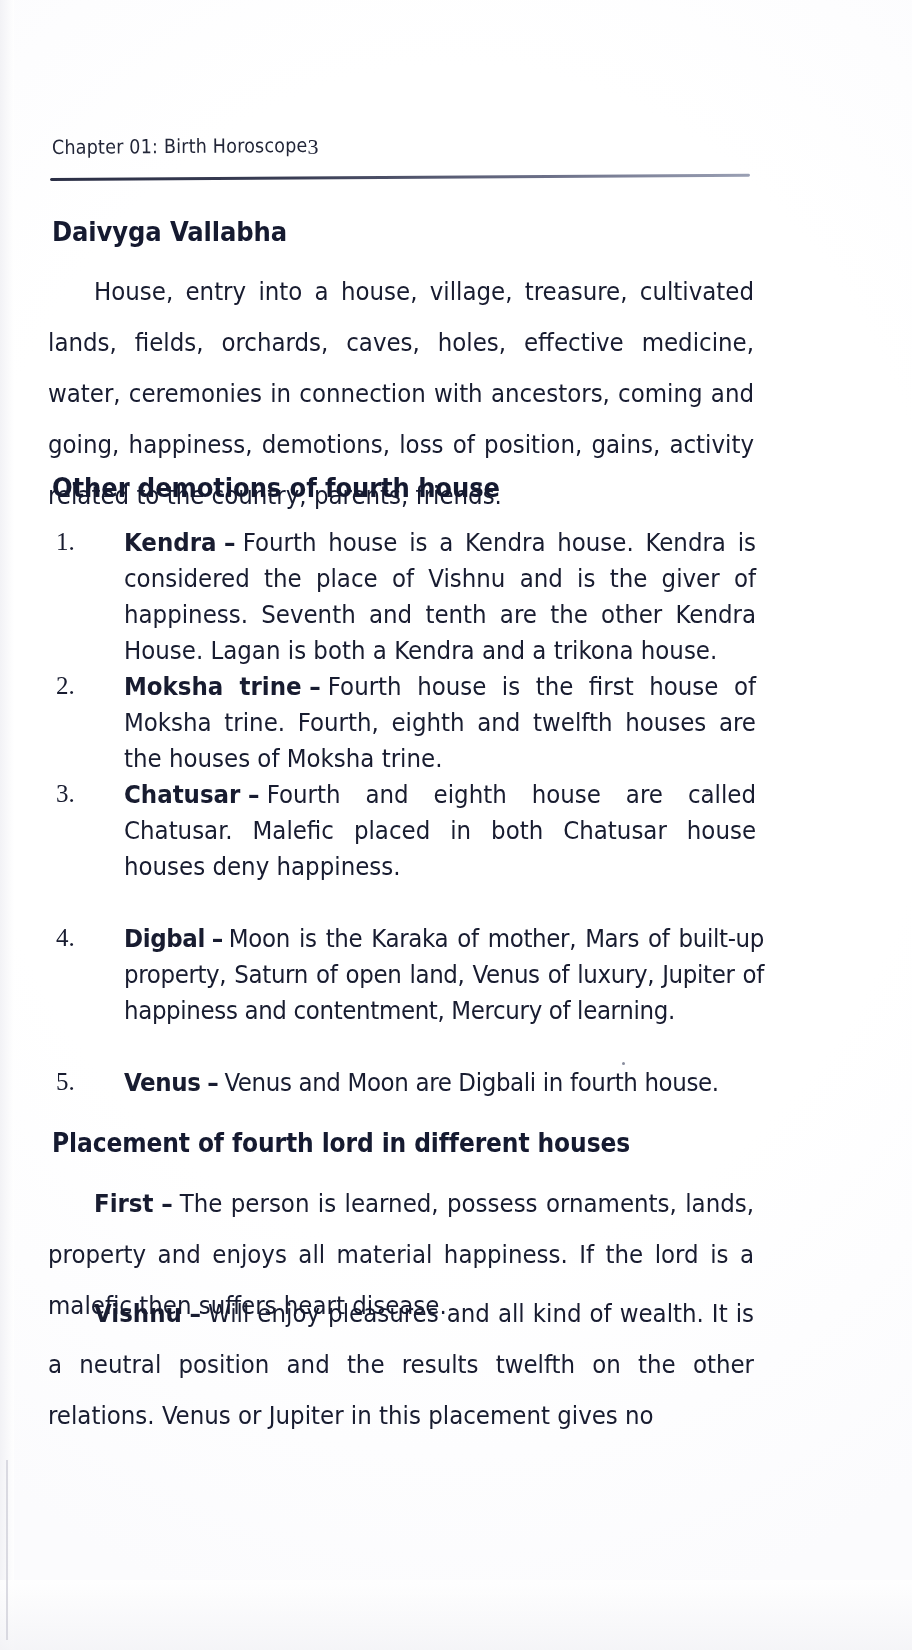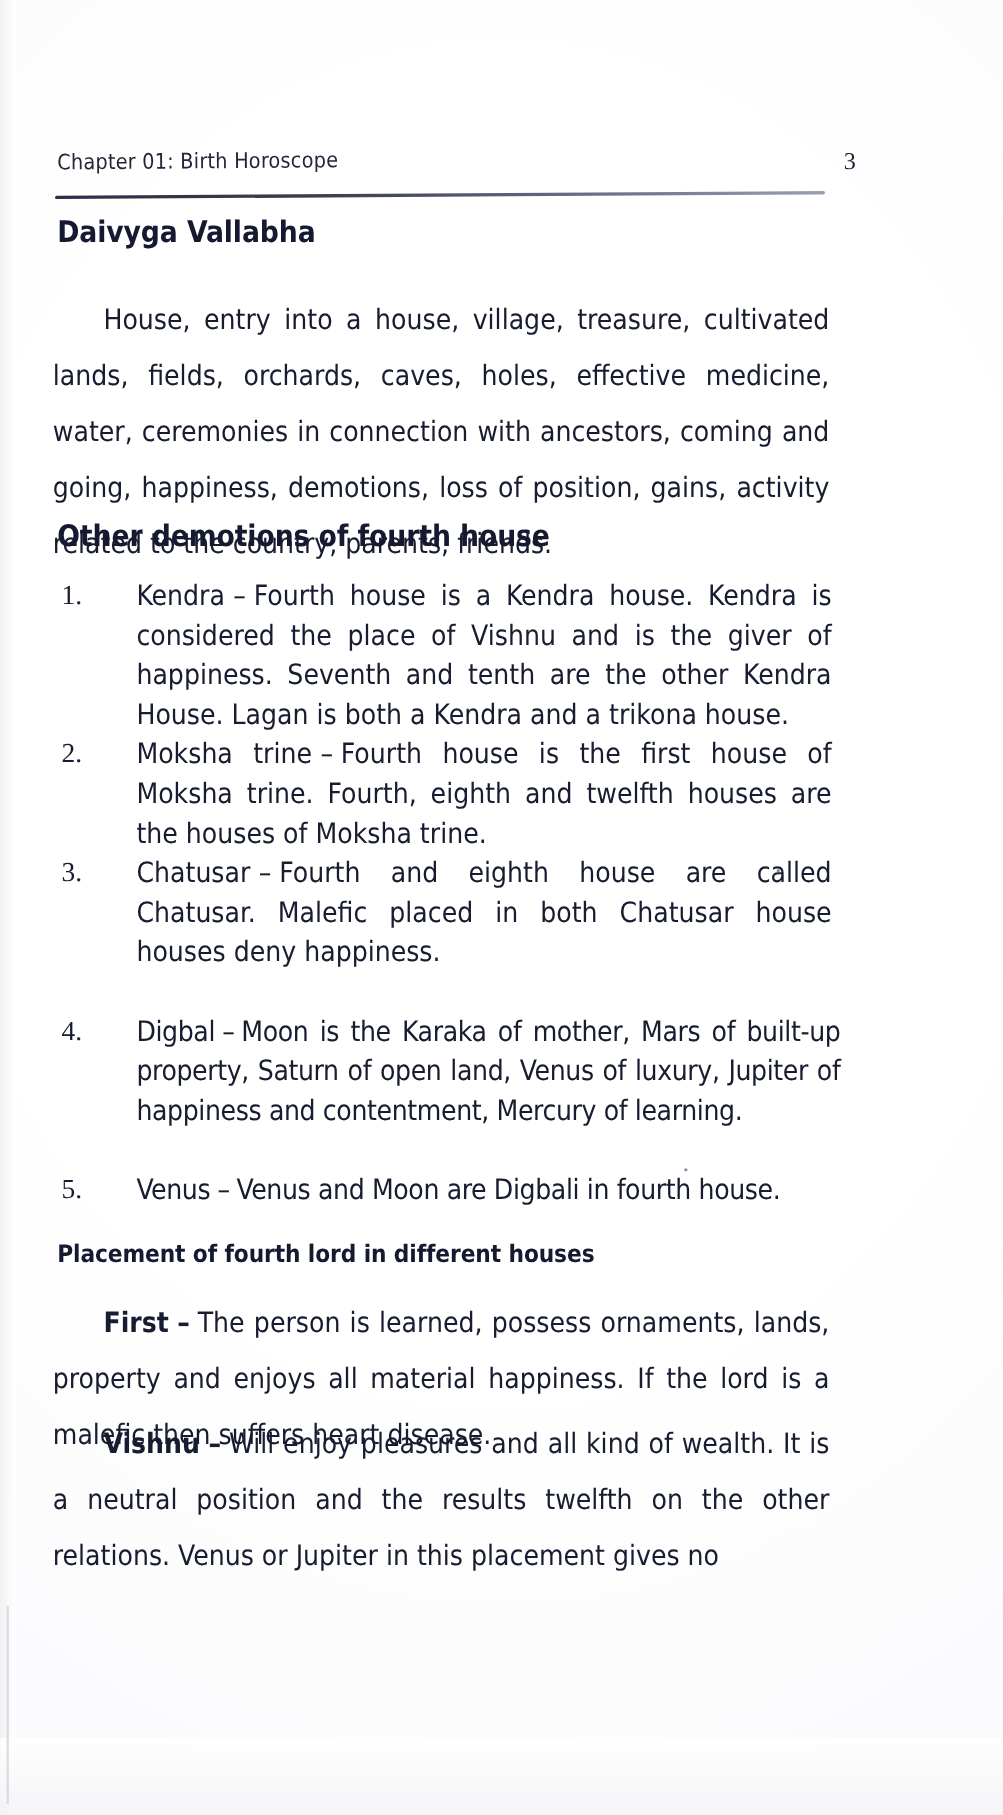--- a/index.html
+++ b/index.html
@@ -55,21 +55,20 @@
   }
 
   
   .runhead {
     position: absolute;
     left: 52px;
     top: 134px;
     width: 726px;
     display: flex;
     align-items: baseline;
-    justify-content: space-between;
   }
   .runhead-title {
     font-size: 19.5px;
     letter-spacing: .2px;
     color: #222638;
     transform: rotate(-0.45deg);
     transform-origin: left center;
     white-space: nowrap;
   }
   .runhead-page {
@@ -131,21 +130,21 @@
   .li-body {
     position: absolute;
     left: 68px;
     top: 0;
     font-size: 25.5px;
     line-height: 36px;
     color: #181c30;
     text-align: justify;
     text-align-last: left;
   }
-  .li-body b { font-weight: normal; }
+  .li-body b { font-weight: bold; }
 
   .tight { letter-spacing: -0.35px; }
   .speck {
     position: absolute;
     width: 3px; height: 3px;
     background: #6a6f85;
     border-radius: 50%;
     opacity: .8;
   }
 </style>
@@ -158,21 +157,21 @@
 <div class="gutter-mark"></div>
 
 <div class="content">
 
   <div class="runhead">
     <span class="runhead-title">Chapter 01: Birth Horoscope</span>
     <span class="runhead-page">3</span>
   </div>
   <div class="runhead-rule"></div>
 
-  <div class="h-section" style="top:196px;">Daivyga Vallabha</div>
+  <div class="h-section" style="top:216px;">Daivyga Vallabha</div>
 
   <div class="para para-indent" style="left:48px; top:266px; width:706px;">House, entry into a house, village, treasure, cultivated lands, fields, orchards, caves, holes, effective medicine, water, ceremonies in connection with ancestors, coming and going, happiness, demotions, loss of position, gains, activity related to the country, parents, friends.</div>
 
   <div class="h-section" style="top:472px;">Other demotions of fourth house</div>
 
   <div class="li" style="left:56px; top:524px; width:700px;">
     <span class="li-num">1.</span>
     <div class="li-body" style="width:632px;">
       <b>Kendra</b><b style="margin:0 .28em 0 .3em;">–</b><span>Fourth house is a Kendra house. Kendra is considered the place of Vishnu and is the giver of happiness. Seventh and tenth are the other Kendra House. Lagan is both a Kendra and a trikona house.</span>
     </div>
@@ -201,21 +200,21 @@
   </div>
 
   <div class="li" style="left:56px; top:1064px; width:720px;">
     <span class="li-num">5.</span>
     <div class="li-body tight" style="width:660px; text-align-last:left;">
       <b>Venus</b><b style="margin:0 .24em 0 .26em;">–</b><span>Venus and Moon are Digbali in fourth house.</span>
     </div>
   </div>
   <div class="speck" style="left:622px; top:1062px;"></div>
 
-  <div class="h-section" style="top:1128px; font-size:22px;">Placement of fourth lord in different houses</div>
+  <div class="h-section" style="top:1128px; font-size:26px;">Placement of fourth lord in different houses</div>
 
   <div class="para para-indent" style="left:48px; top:1178px; width:706px;">
     <b>First</b><b style="margin:0 .28em 0 .3em;">–</b><span>The person is learned, possess ornaments, lands, property and enjoys all material happiness. If the lord is a malefic then suffers heart disease.</span>
   </div>
 
   <div class="para para-indent" style="left:48px; top:1288px; width:706px;">
     <b>Vishnu</b><b style="margin:0 .28em 0 .3em;">–</b><span>Will enjoy pleasures and all kind of wealth. It is a neutral position and the results twelfth on the other relations. Venus or Jupiter in this placement gives no</span>
   </div>
 
 </div>

